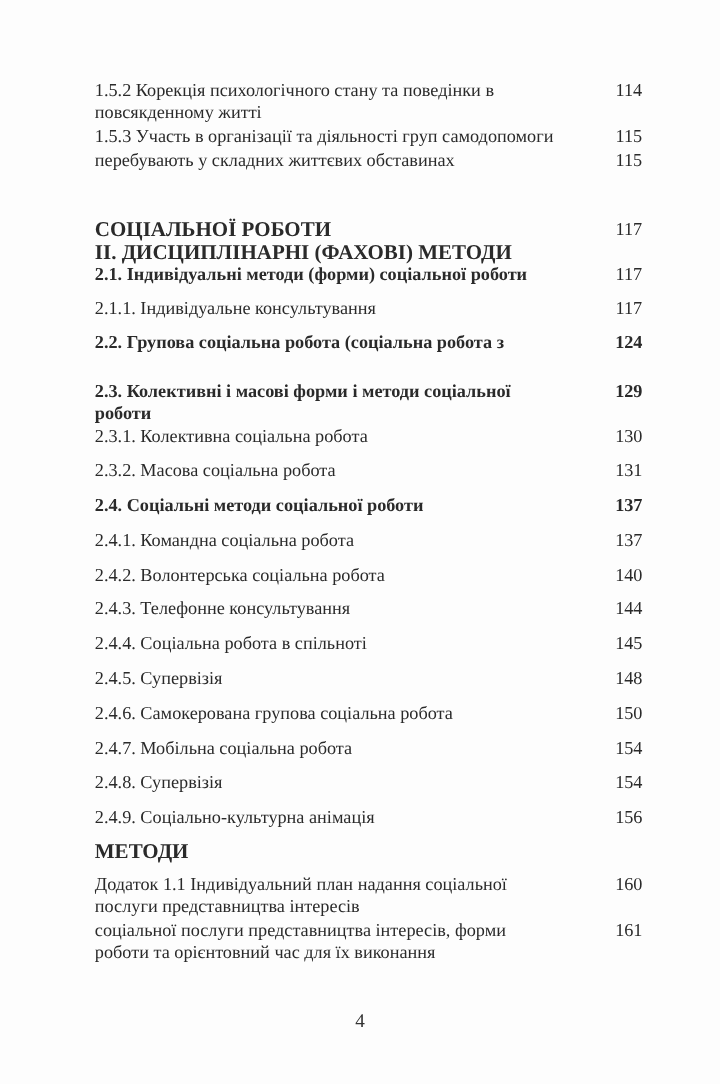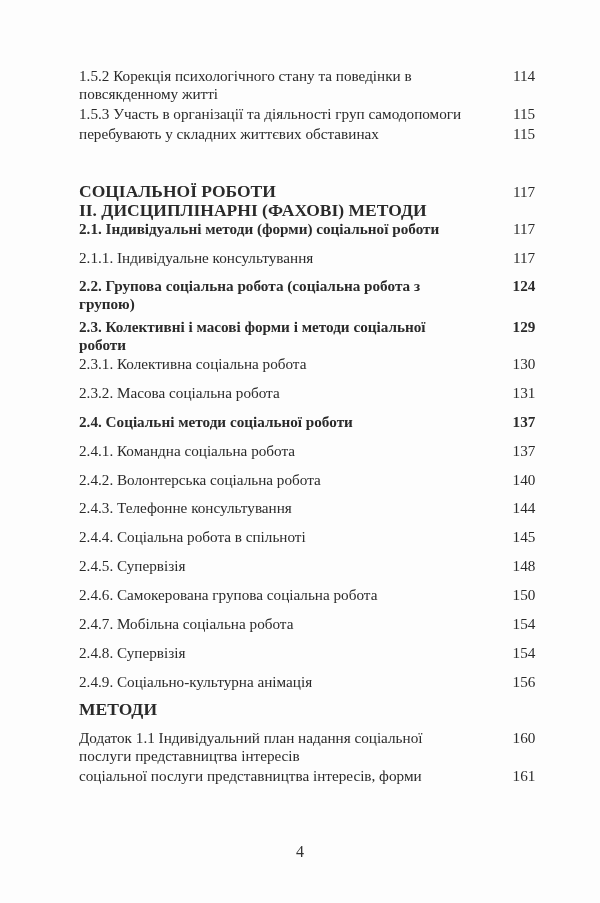--- a/index.html
+++ b/index.html
@@ -51,21 +51,20 @@
       <span class="p" style="font-weight:normal">117</span>
     </div>
 
     <div class="entry" style="top:249px">
       <span class="t">2.1.1. Індивідуальне консультування</span>
       <span class="p">117</span>
     </div>
 
     <div class="entry bold" style="top:277px">
       <span class="t just-first">2.2. Групова соціальна робота (соціальна робота з</span>
-      <span class="t">групою)</span>
       <span class="p">124</span>
     </div>
 
     <div class="entry bold" style="top:318px">
       <span class="t just-first">2.3. Колективні і масові форми і методи соціальної</span>
       <span class="t">роботи</span>
       <span class="p">129</span>
     </div>
 
     <div class="entry" style="top:355px">
@@ -133,19 +132,20 @@
     </div>
 
     <div class="entry" style="top:729px">
       <span class="t just-first">Додаток 1.1 Індивідуальний план надання соціальної</span>
       <span class="t">послуги представництва інтересів</span>
       <span class="p">160</span>
     </div>
 
     <div class="entry" style="top:767px">
       <span class="t">соціальної послуги представництва інтересів, форми</span>
+      <span class="t">роботи та орієнтовний час для їх виконання</span>
       <span class="p">161</span>
     </div>
 
   </div>
 
   <div class="pagenum">4</div>
 </div>
 
 </body></html>

